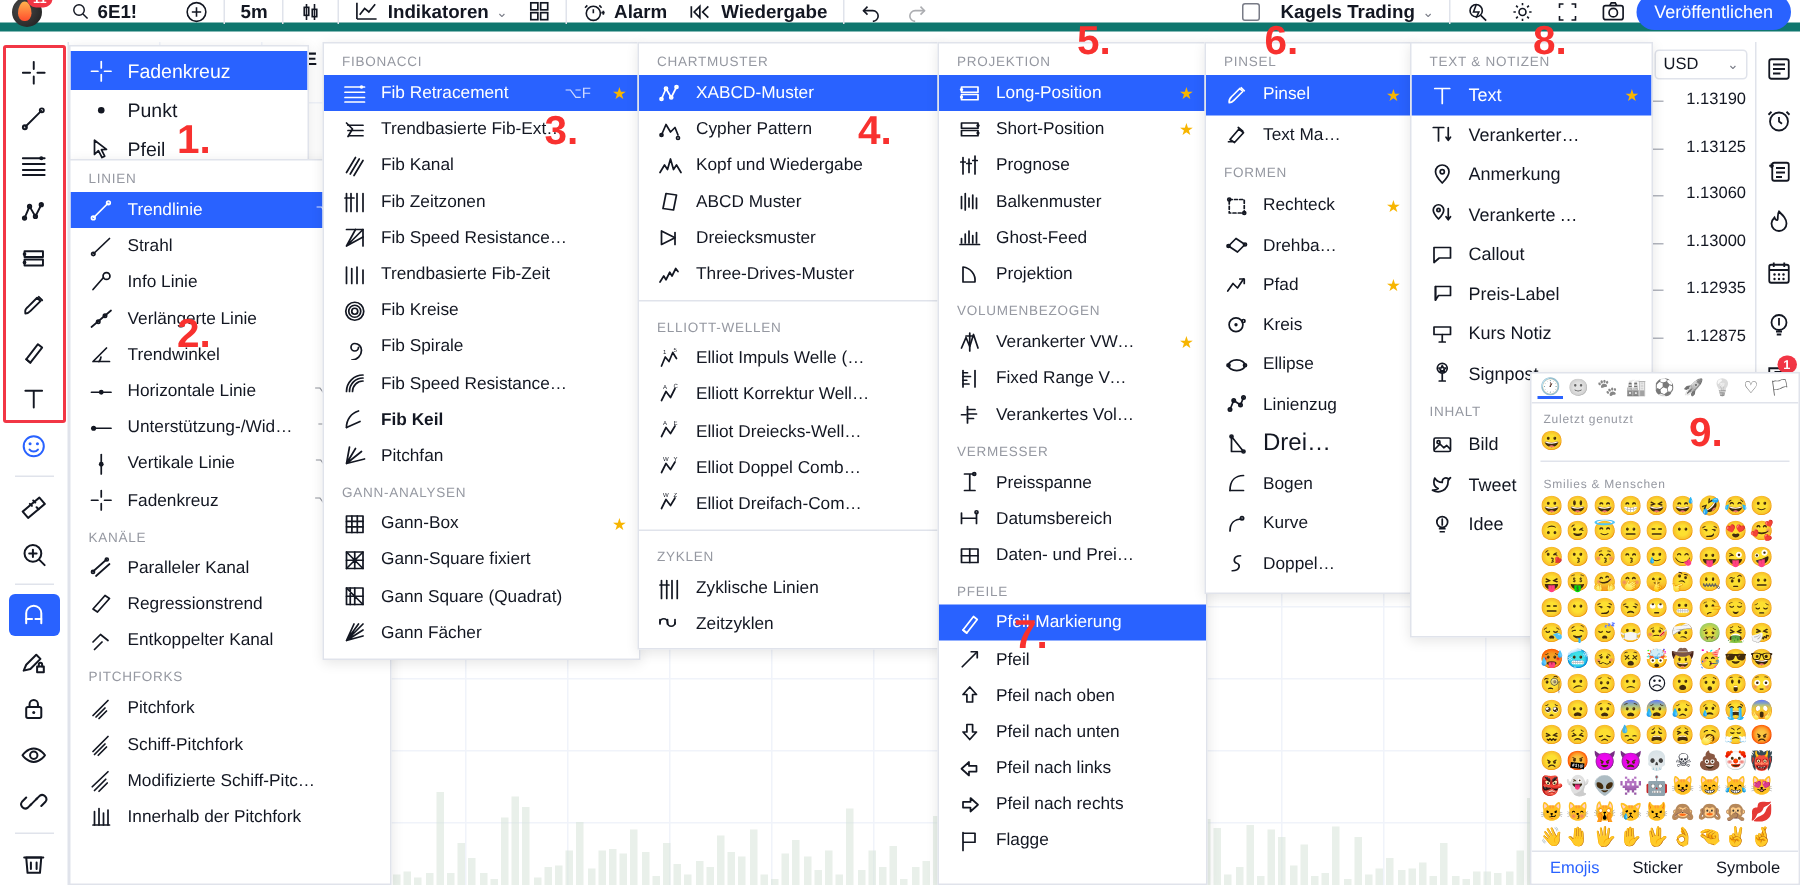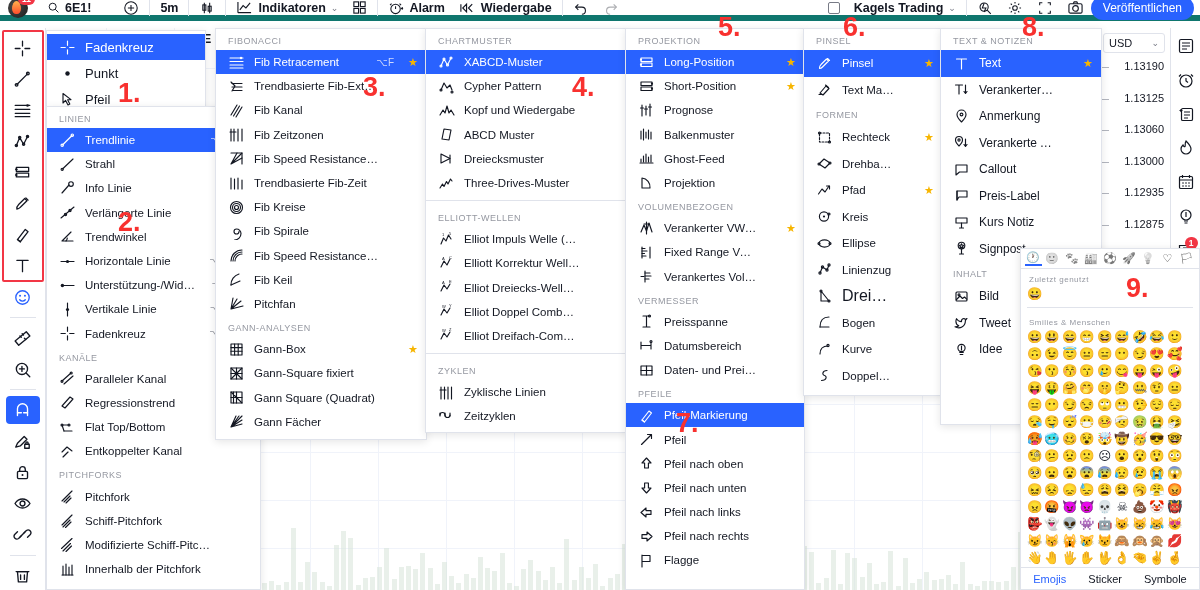--- a/index.html
+++ b/index.html
@@ -735,33 +735,20 @@
           <path stroke="currentColor" fill="none" stroke-width="1.15" stroke-linecap="round" stroke-linejoin="round" d="M3 12 11 3l3 2-8 9z"></path>
         </svg>
       </span>
       <span class="rl">Regressionstrend</span>
       <span class="rk"></span>
       <span class="star">★</span>
     </div>
     <div class="row" style="height: 24.2px;">
       <span class="ri">
         <svg width="17" height="17" viewBox="0 0 17 17">
-          <path stroke="currentColor" fill="none" stroke-width="1.15" stroke-linecap="round" stroke-linejoin="round" d="M3 6h7M5 12h8"></path>
-          <path stroke="currentColor" fill="none" stroke-width="1.15" stroke-linecap="round" stroke-linejoin="round" d="M3 6 5 12"></path>
-          <circle stroke="currentColor" fill="none" stroke-width="1.15" stroke-linecap="round" stroke-linejoin="round" cx="3" cy="6" r="1"></circle>
-          <circle stroke="currentColor" fill="none" stroke-width="1.15" stroke-linecap="round" stroke-linejoin="round" cx="10" cy="6" r="1"></circle>
-        </svg>
-      </span>
-      <span class="rl">Flat Top/Bottom</span>
-      <span class="rk"></span>
-      <span class="star off">★</span>
-    </div>
-    <div class="row" style="height: 24.2px;">
-      <span class="ri">
-        <svg width="17" height="17" viewBox="0 0 17 17">
           <path stroke="currentColor" fill="none" stroke-width="1.15" stroke-linecap="round" stroke-linejoin="round" d="M3 9 8 4 13 8"></path>
           <path stroke="currentColor" fill="none" stroke-width="1.15" stroke-linecap="round" stroke-linejoin="round" d="M4 14 9 9"></path>
         </svg>
       </span>
       <span class="rl">Entkoppelter Kanal</span>
       <span class="rk"></span>
       <span class="star off">★</span>
     </div>
     <div class="sec">Pitchforks</div>
     <div class="row" style="height: 24.2px;">
@@ -898,21 +885,21 @@
     <div class="row" style="height: 24.2px;">
       <span class="ri">
         <svg width="17" height="17" viewBox="0 0 17 17">
           <path stroke="currentColor" fill="none" stroke-width="1.15" stroke-linecap="round" stroke-linejoin="round" d="M3 14a11 11 0 0 1 11-11M5 14a9 9 0 0 1 9-9M7 14a7 7 0 0 1 7-7"></path>
         </svg>
       </span>
       <span class="rl">Fib Speed Resistance Arcs (Bögen)</span>
       <span class="rk"></span>
       <span class="star off">★</span>
     </div>
-    <div class="row" style="height: 24.2px;">
+    <div class="row" style="height: 24.2px; font-weight: bold;">
       <span class="ri">
         <svg width="17" height="17" viewBox="0 0 17 17">
           <path stroke="currentColor" fill="none" stroke-width="1.15" stroke-linecap="round" stroke-linejoin="round" d="M3 14a11 11 0 0 1 8-11"></path>
           <path stroke="currentColor" fill="none" stroke-width="1.15" stroke-linecap="round" stroke-linejoin="round" d="M3 14 12 10"></path>
         </svg>
       </span>
       <span class="rl">Fib Keil</span>
       <span class="rk"></span>
       <span class="star off">★</span>
     </div>

